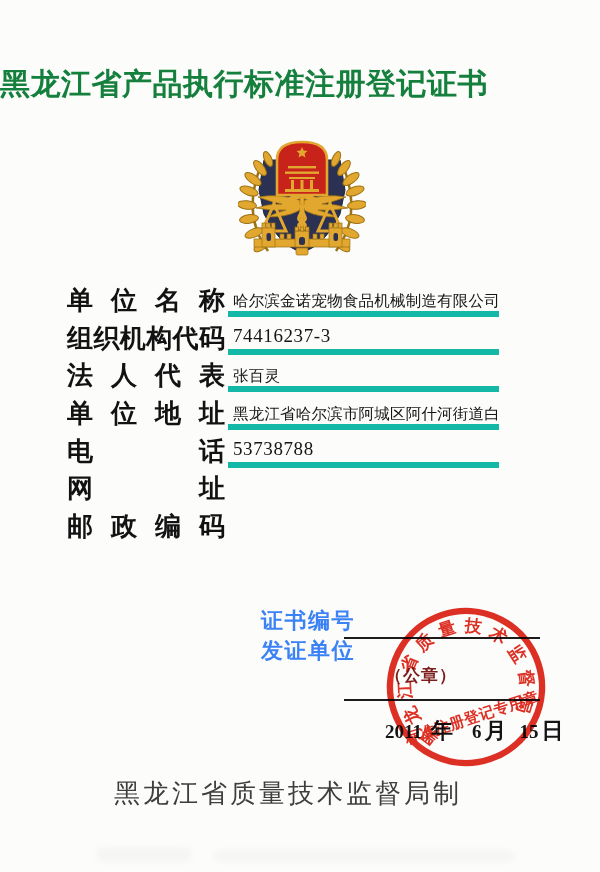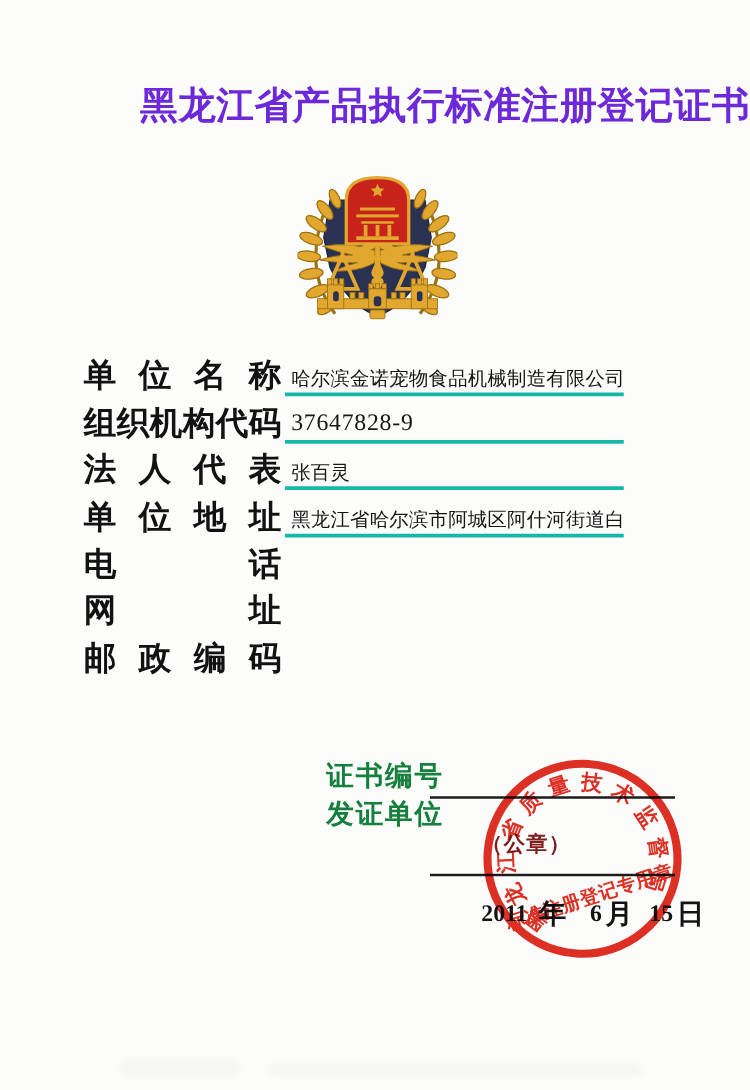--- a/index.html
+++ b/index.html
@@ -5,45 +5,45 @@
   html,body{margin:0;padding:0;background:#ffffff;}
   .page{
     position:relative; width:600px; height:872px; overflow:hidden;
     background:#fcfcfb;
     font-family:"Liberation Serif","DejaVu Serif",serif;
     color:#151515;
   }
   
   .title{
     position:absolute; left:0; top:64px; width:600px; margin:0;
-    text-align:right; font-size:30px; font-weight:bold; letter-spacing:.5px;
-    color:#6d28d9; white-space:nowrap;
+    text-align:left; font-size:30px; font-weight:bold; letter-spacing:.5px;
+    color:#15803d; white-space:nowrap;
   }
   
   .emblem{ position:absolute; left:238px; top:138px; width:128px; height:124px; }
   
   .form{ position:absolute; left:67px; top:284px; width:432px; }
   .form-row{ display:flex; align-items:flex-end; height:33px; margin-bottom:4.7px; }
   .field-label{
     width:158px; flex:0 0 158px; font-size:26px; font-weight:bold; line-height:1;
     padding-bottom:3px; color:#121212;
   }
   .js-justify{ display:flex; justify-content:space-between; }
   .field-value{
-    flex:1; margin-left:3px; border-bottom:3px solid #14b8a6;
+    flex:1; margin-left:3px; border-bottom:6px solid #14b8a6;
     display:flex; align-items:flex-end; padding:0 0 2px 5px; line-height:1.1;
     white-space:pre; overflow:hidden;
   }
   .val-cjk{ font-size:15.5px; letter-spacing:.2px; }
   .val-num{ font-size:19px; letter-spacing:.6px; }
   .val-url{ font-size:15px; }
   
   .issue-label{
     position:absolute; font-size:22px; font-weight:bold; letter-spacing:1.5px;
-    line-height:1; color:#15803d; white-space:nowrap;
+    line-height:1; color:#3b82f6; white-space:nowrap;
   }
   .cert-no-label{ left:261px; top:610px; }
   .issuer-label{ left:261px; top:640px; }
   .issuer-value{
     position:absolute; left:385px; top:667px; font-size:17px; font-weight:bold;
     letter-spacing:1px; line-height:1; color:#7f1d1d; white-space:nowrap; z-index:1;
   }
   .blank-line{ position:absolute; left:344px; width:196px; height:0; border-top:2px solid #1c1c1c; z-index:1; }
   .cert-no-line{ top:637px; }
   .issuer-line{ top:699px; }
@@ -176,21 +176,21 @@
     </div>
     <div class="form-row">
       <div class="field-label js-justify">
           <span>组</span>
           <span>织</span>
           <span>机</span>
           <span>构</span>
           <span>代</span>
           <span>码</span>
         </div>
-      <div class="field-value val-num">37647828-9</div>
+      <div class="field-value val-num">74416237-3</div>
     </div>
     <div class="form-row">
       <div class="field-label js-justify">
           <span>法</span>
           <span>人</span>
           <span>代</span>
           <span>表</span>
         </div>
       <div class="field-value val-cjk">张百灵</div>
     </div>
@@ -201,20 +201,21 @@
           <span>地</span>
           <span>址</span>
         </div>
       <div class="field-value val-cjk">黑龙江省哈尔滨市阿城区阿什河街道白城村</div>
     </div>
     <div class="form-row">
       <div class="field-label js-justify">
           <span>电</span>
           <span>话</span>
         </div>
+      <div class="field-value val-num">53738788</div>
     </div>
     <div class="form-row">
       <div class="field-label js-justify">
           <span>网</span>
           <span>址</span>
         </div>
     </div>
     <div class="form-row">
       <div class="field-label js-justify">
           <span>邮</span>
@@ -252,16 +253,17 @@
         <text x="82" y="21" transform="rotate(0 82 21)" class="seal-arc-char" fill="#df2418">量</text>
         <text x="107.77971396618267" y="26.715224990764355" transform="rotate(25 107.77971396618267 26.715224990764355)" class="seal-arc-char" fill="#df2418">技</text>
         <text x="128.72871103025767" y="42.789955809121096" transform="rotate(50 128.72871103025767 42.789955809121096)" class="seal-arc-char" fill="#df2418">术</text>
         <text x="140.92147540363317" y="66.21203824874624" transform="rotate(75 140.92147540363317 66.21203824874624)" class="seal-arc-char" fill="#df2418">监</text>
         <text x="142.0732729337447" y="92.59253883768275" transform="rotate(100 142.0732729337447 92.59253883768275)" class="seal-arc-char" fill="#df2418">督</text>
         <text x="131.9682747016285" y="116.98816261741379" transform="rotate(125 131.9682747016285 116.98816261741379)" class="seal-arc-char" fill="#df2418">局</text>
         <text x="78" y="118" class="seal-inner-text" fill="#df2418">标准注册登记专用章</text>
       </g>
     </svg>
 
+  <div class="footer">黑龙江省质量技术监督局制</div>
 
   <div class="smudge smudge-1"></div>
   <div class="smudge smudge-2"></div>
 </div>
 
 </body></html>

